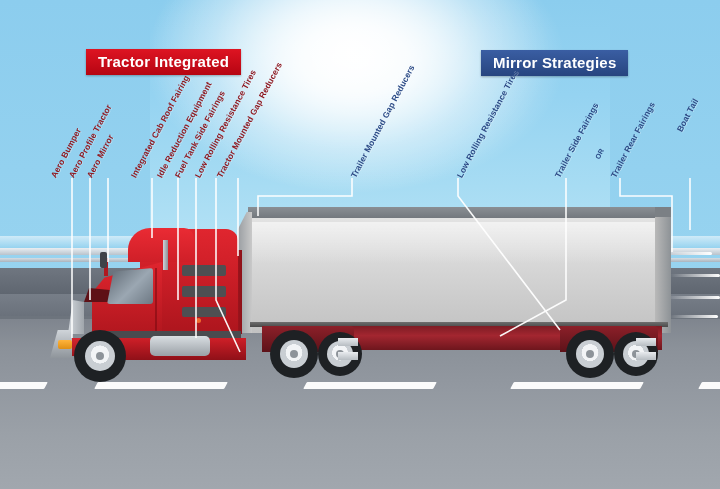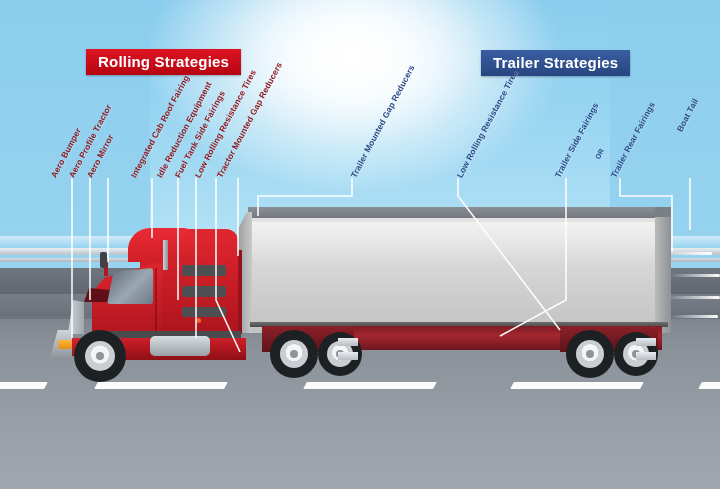--- a/index.html
+++ b/index.html
@@ -258,22 +258,22 @@
       <path d="M238,178 L238,256"></path>
 
       <path d="M352,178 L352,196 L258,196 L258,216"></path>
       <path d="M458,178 L458,196 L560,330"></path>
       <path d="M566,178 L566,300 L500,336"></path>
       <path d="M620,178 L620,196 L672,196 L672,252"></path>
       <path d="M690,178 L690,230"></path>
     </g>
   </svg>
 
-  <div class="chip chip-tractor">Rolling Strategies</div>
-  <div class="chip chip-trailer">Trailer Strategies</div>
+  <div class="chip chip-tractor">Tractor Integrated</div>
+  <div class="chip chip-trailer">Mirror Strategies</div>
 
   <div class="cl cl-red" style="left:53px;top:172px;transform:rotate(-62deg);">Aero Bumper</div>
   <div class="cl cl-red" style="left:71px;top:172px;transform:rotate(-62deg);">Aero Profile Tractor</div>
   <div class="cl cl-red" style="left:89px;top:172px;transform:rotate(-62deg);">Aero Mirror</div>
   <div class="cl cl-red" style="left:133px;top:172px;transform:rotate(-62deg);">Integrated Cab Roof Fairing</div>
   <div class="cl cl-red" style="left:159px;top:172px;transform:rotate(-62deg);">Idle Reduction Equipment</div>
   <div class="cl cl-red" style="left:177px;top:172px;transform:rotate(-62deg);">Fuel Tank Side Fairings</div>
   <div class="cl cl-red" style="left:197px;top:172px;transform:rotate(-62deg);">Low Rolling Resistance Tires</div>
   <div class="cl cl-red" style="left:219px;top:172px;transform:rotate(-62deg);">Tractor Mounted Gap Reducers</div>
 

